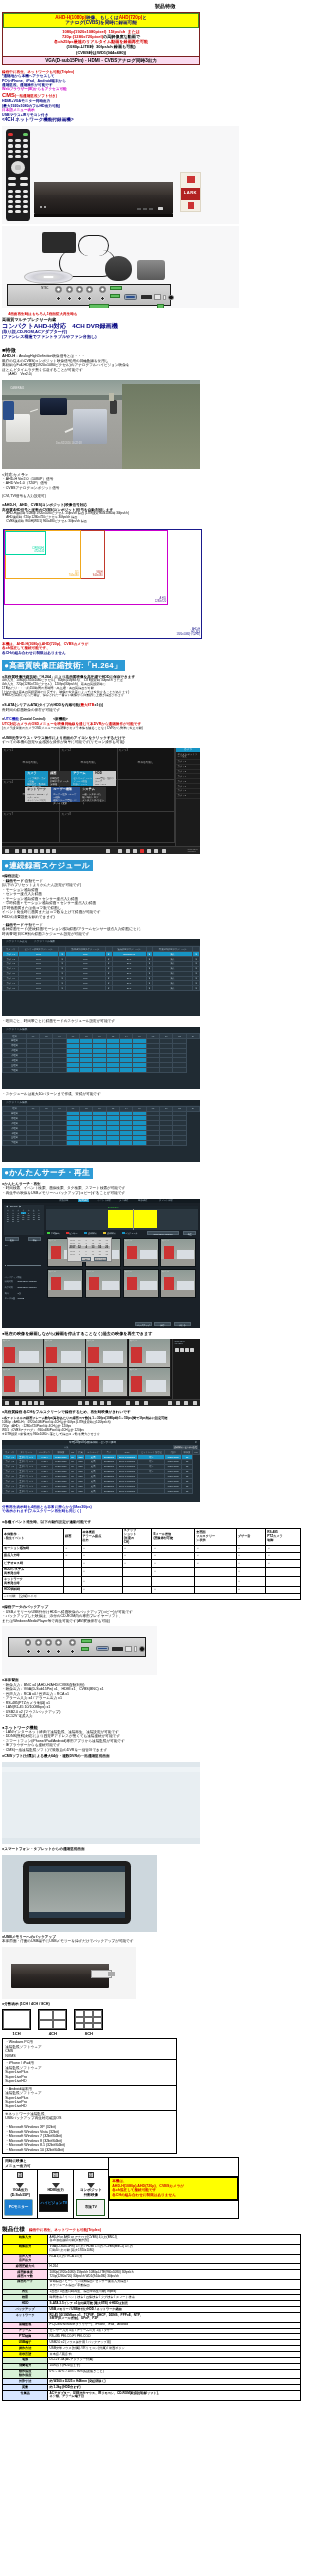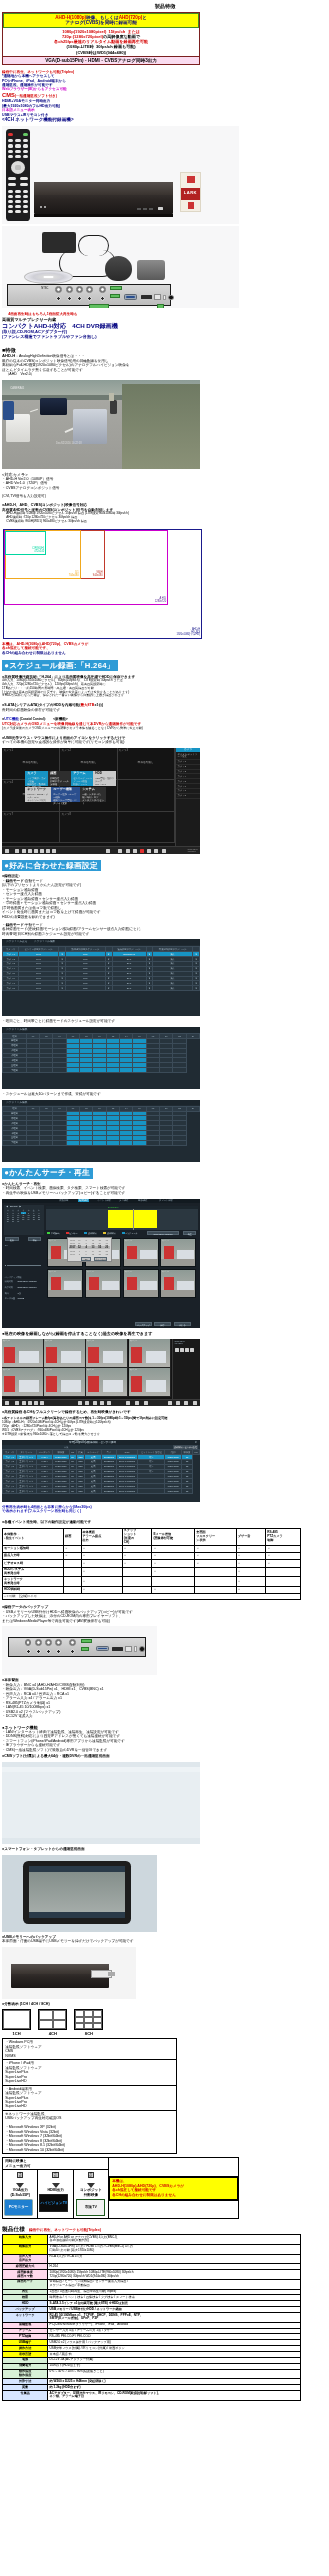--- a/index.html
+++ b/index.html
@@ -460,21 +460,21 @@
     </div>
   </div>
 
   <div class="blk">
     <div class="b s7 t-red">本機は、AHD-H(1080p),AHD(720p)、CVBSカメラが</div>
     <div class="b s7 t-red">各ch混在して接続可能です、</div>
     <div class="b s7 t-navy">各CHの組み合わせに制限はありません</div>
   </div>
 
   
-  <div class="sec-head">●スケジュール録画:「H.264」</div>
+  <div class="sec-head">●高画質映像圧縮技術:「H.264」</div>
   <div class="blk">
     <div class="b s7">●高画質映像圧縮技術:「H.264」により高画質映像を高圧縮でHDDに保存できます</div>
     <div class="s6"> 4ch入力、1080p(1920x1080ピクセル)、60fps(15fps/ch) 、 LITE設定時 30fps/ch  または</div>
     <div class="s6"> 4ch入力、720p(1280x720ピクセル)、120fps(30fps/ch)、最高画質設定時に</div>
     <div class="s6"> 1TBあたり・・・約150時間の長時間・高圧縮・高画質録画が可能</div>
     <div class="s6">(上記の値は最高画質設定時の目安です。映像の変化量によっては変化することがあります)</div>
     <div class="s6">※HDDが満杯になった場合、保存された一番古い映像から自動的に上書き録画されます</div>
   </div>
   <div class="blk" style="margin-top:3.1px">
     <div class="b s7">●S-ATA(シリアルATA)タイプのHDDを内蔵可能(<span class="t-red">最大8TB</span>x1台)</div>
@@ -588,21 +588,21 @@
       <div class="tbi red" style="left:138px;top:2.1px;"></div>
       <div class="tbi" style="left:145px;top:2.1px;"></div>
       <div class="tbi" style="left:152px;top:2.1px;"></div>
       <div class="tbi" style="left:160px;top:2.1px;"></div>
       <div style="position:absolute;right:2.1px;top:1px;color:#9a9a9a;font-size:2.1px;white-space:pre-line">2017/12/04
 15:55:21</div>
     </div>
   </div>
 
   
-  <div class="sec-head">●好みに合わせた録画設定</div>
+  <div class="sec-head">●連続録画スケジュール</div>
   <div class="blk">
     <div class="b s7">●録画設定:</div>
     <div class="s7"><span class="b">・録画モード</span>:自動モード</div>
     <div class="s7">(以下のプリセットよりかんたん設定が可能です)</div>
     <div class="s7">  ・モーション感知録画</div>
     <div class="s7">  ・センサー接点入力録画</div>
     <div class="s7">  ・モーション感知録画＋センサー接点入力録画</div>
     <div class="s7">  ・常時録画＋モーション感知録画＋センサー接点入力録画</div>
     <div class="s7">   (常時低画質または低コマ数で録画し、</div>
     <div class="s7">     イベント発生時に画質またはコマ数を上げて録画が可能です</div>

